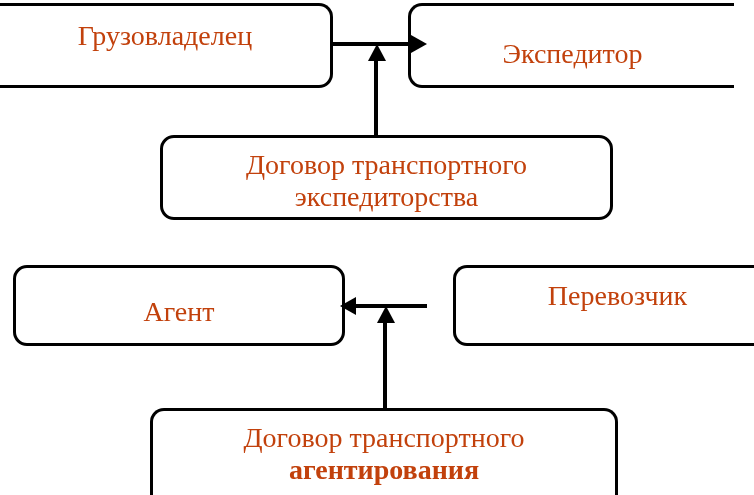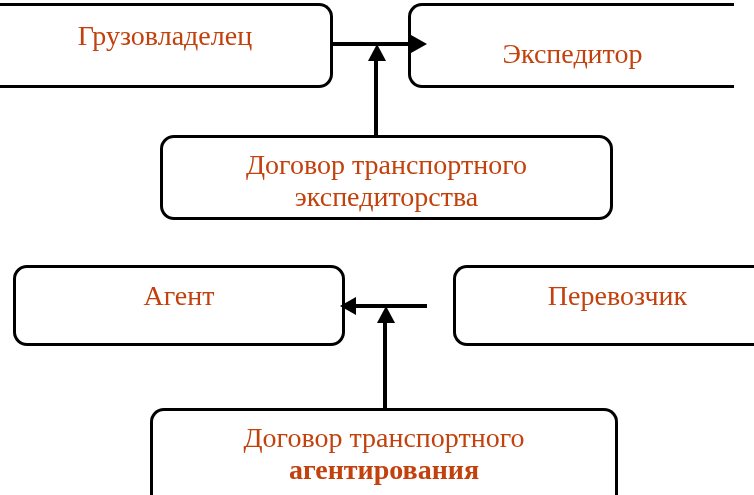--- a/index.html
+++ b/index.html
@@ -50,21 +50,21 @@
     border-right: none;
     border-top-right-radius: 0;
     border-bottom-right-radius: 0;
   }
   #node-forwarder .line { padding-top: 16px; }
 
   #node-agent {
     left: 13px; top: 265px; width: 332px; height: 81px;
     justify-content: flex-start;
   }
-  #node-agent .line { padding-top: 14px; text-align: center; }
+  #node-agent .line { padding-top: 30px; text-align: center; }
 
   #node-carrier {
     left: 425px; top: 265px; width: 326px; height: 81px;
     justify-content: flex-start;
     border-right: none;
     border-top-right-radius: 0;
     border-bottom-right-radius: 0;
     margin-left: 28px;
   }
   #node-carrier .line { padding-top: 14px; }

